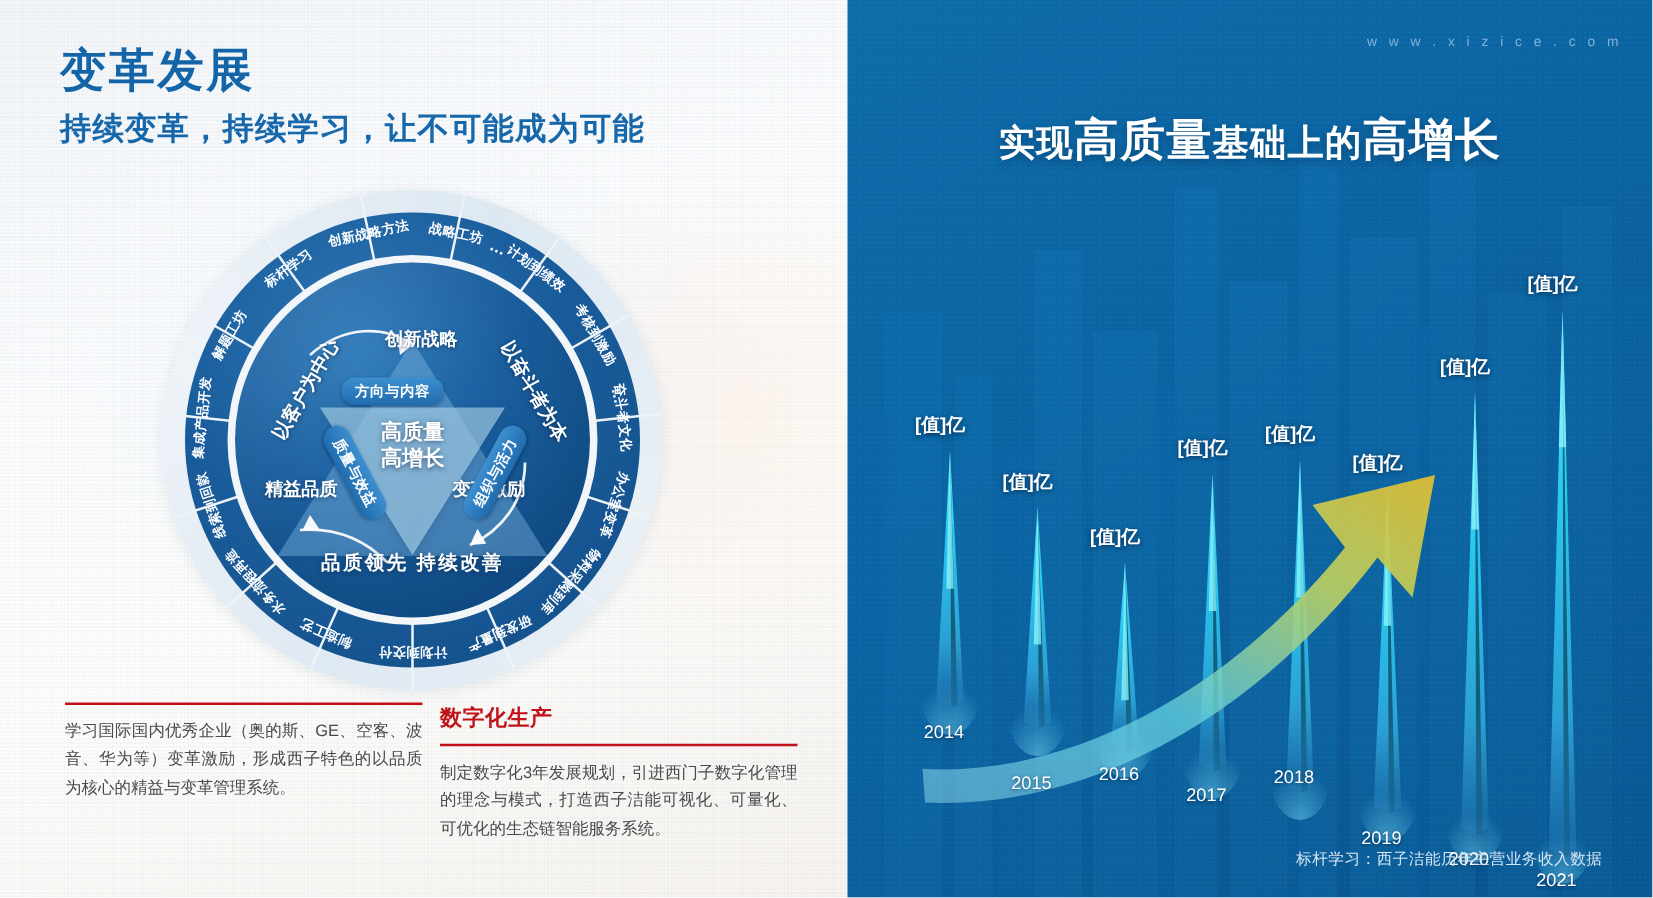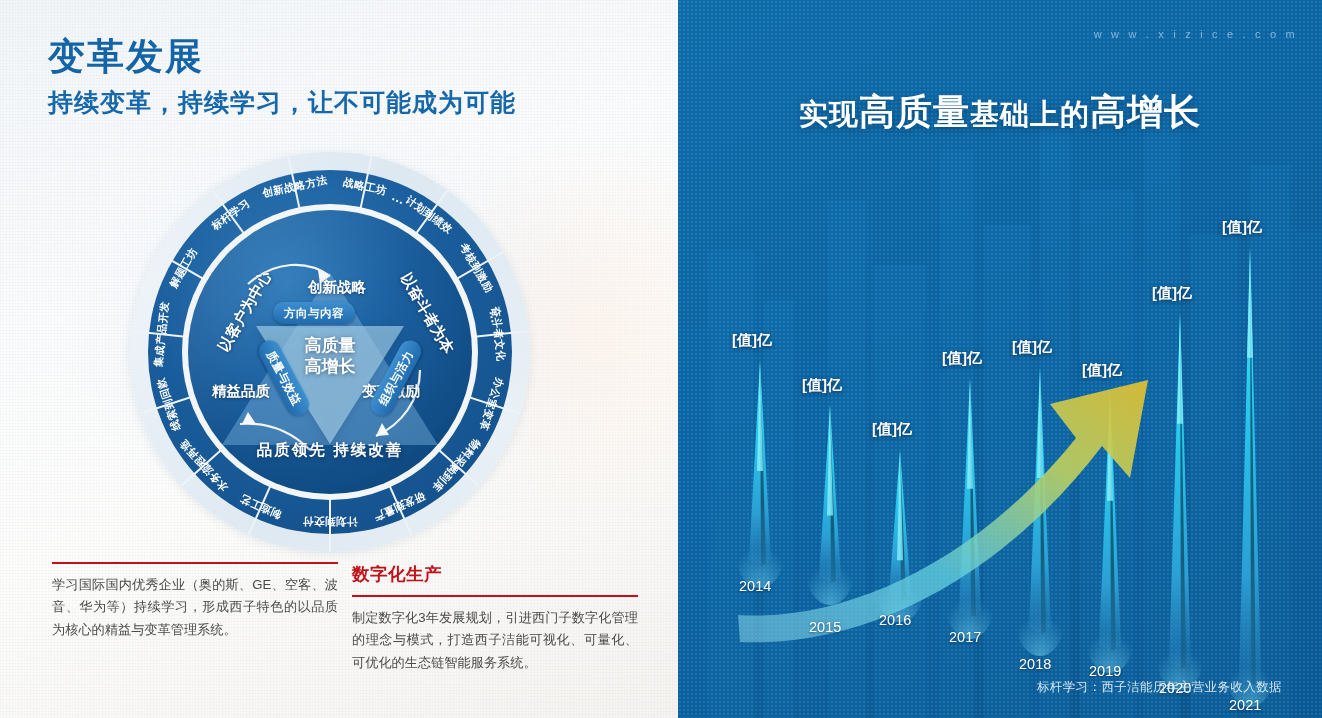--- a/index.html
+++ b/index.html
@@ -278,42 +278,42 @@
             <span style="left: -99.3357px; top: -136.724px; transform: translate(-50%, -50%) rotate(324deg);">标杆学习</span>
           </div>
         </div>
       <div id="ring-dot-group" class="ring-dots">
           <span style="left: 68.7385px; top: -154.389px; transform: translate(-50%, -50%) rotate(24deg);">…</span>
           <span style="left: 165.307px; top: -35.1371px; transform: translate(-50%, -50%) rotate(78deg);">…</span>
           <span style="left: 68.7385px; top: 154.389px; transform: translate(-50%, -50%) rotate(156deg);">…</span>
           <span style="left: -125.591px; top: 113.083px; transform: translate(-50%, -50%) rotate(228deg);">…</span>
         </div>
 
-      <div class="core-corner" style="left:178px;top:126px;">创新战略</div>
+      <div class="core-corner" style="left:178px;top:110px;">创新战略</div>
       <div class="core-corner" style="left:82px;top:230px;">精益品质</div>
       <div class="core-corner" style="left:232px;top:230px;">变革激励</div>
 
       <div class="core-corner" style="left:70px;top:150px;transform:rotate(-60deg);font-size:15px;">以客户为中心</div>
       <div class="core-corner" style="left:252px;top:152px;transform:rotate(60deg);font-size:15px;">以奋斗者为本</div>
 
       <div class="pill" style="left:143px;top:150px;">方向与内容</div>
       <div class="pill pill-rot" style="left:113px;top:215px;transform:rotate(62deg);">质量与效益</div>
       <div class="pill pill-rot" style="left:225px;top:215px;transform:rotate(-62deg);">组织与活力</div>
 
       <div class="core-center-text">
         <div>高质量</div>
         <div>高增长</div>
       </div>
 
       <div class="core-bottom-text">品质领先 持续改善</div>
     </div>
 
     <div class="col c1">
       <div class="col-rule"></div>
-      <div class="col-body">学习国际国内优秀企业（奥的斯、GE、空客、波音、华为等）持续学习，形成西子特色的以品质为核心的精益与变革管理系统。</div>
+      <div class="col-body">学习国际国内优秀企业（奥的斯、GE、空客、波音、华为等）变革激励，形成西子特色的以品质为核心的精益与变革管理系统。</div>
     </div>
 
     <div class="col c2">
       <div class="col-head">数字化生产</div>
       <div class="col-rule"></div>
       <div class="col-body">制定数字化3年发展规划，引进西门子数字化管理的理念与模式，打造西子洁能可视化、可量化、可优化的生态链智能服务系统。</div>
     </div>
   </div>
 
   <div id="right-panel">
@@ -416,21 +416,21 @@
         <div class="dlabel" style="left: 334px; top: 338.118px;">[值]亿</div>
         <div class="dlabel" style="left: 404px; top: 360.647px;">[值]亿</div>
         <div class="dlabel" style="left: 474px; top: 283.647px;">[值]亿</div>
         <div class="dlabel" style="left: 544px; top: 217.706px;">[值]亿</div>
       </div>
     <div id="year-labels">
         <div class="ylabel" style="left: 61px; top: 578px;">2014</div>
         <div class="ylabel" style="left: 131px; top: 619px;">2015</div>
         <div class="ylabel" style="left: 201px; top: 612px;">2016</div>
         <div class="ylabel" style="left: 271px; top: 629px;">2017</div>
-        <div class="ylabel" style="left: 341px; top: 656px;">2018</div>
+        <div class="ylabel" style="left: 341px; top: 614px;">2018</div>
         <div class="ylabel" style="left: 411px; top: 663px;">2019</div>
         <div class="ylabel" style="left: 481px; top: 680px;">2020</div>
         <div class="ylabel" style="left: 551px; top: 697px;">2021</div>
       </div>
 
     <div class="source">标杆学习：西子洁能历年主营业务收入数据</div>
   </div>
 
 </div>
 

